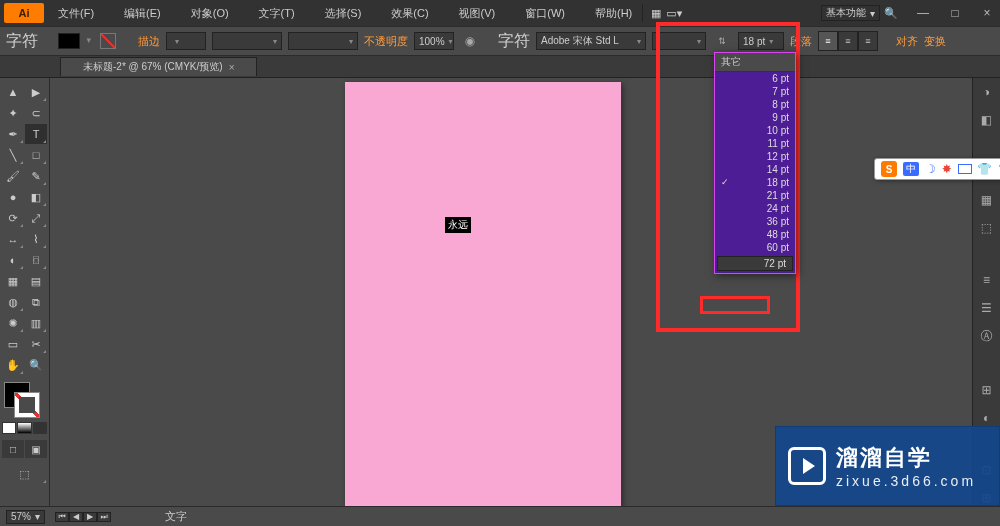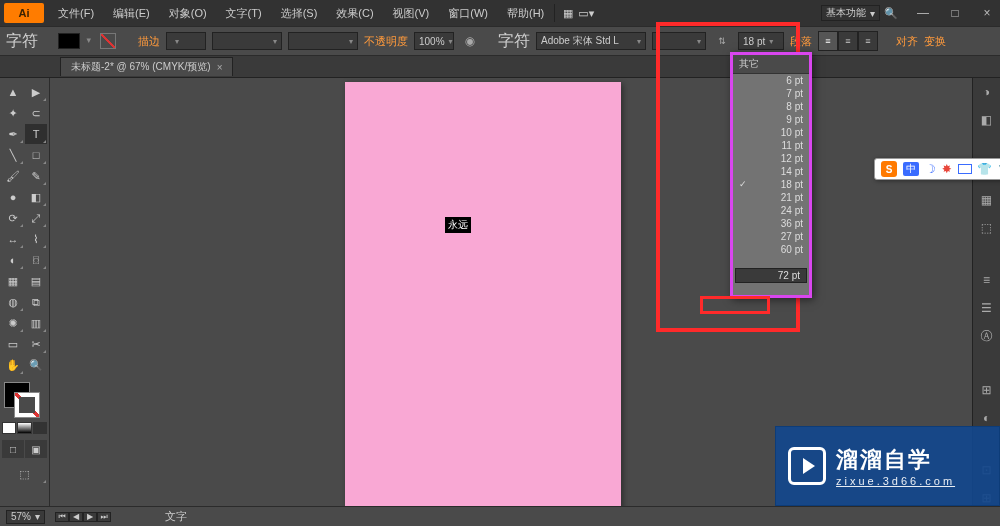--- a/index.html
+++ b/index.html
@@ -1,21 +1,21 @@
 <!DOCTYPE html>
 <html><head>
 <meta charset="utf-8">
 <style>
   * { margin: 0; padding: 0; box-sizing: border-box; font-family: "Microsoft YaHei", Arial, sans-serif; }
   body { background: #4a4a4a; color: #ccc; font-size: 11px; width: 1000px; height: 526px; overflow: hidden; position: relative; }
 
   
   .titlebar { height: 26px; background: #323232; display: flex; align-items: center; padding: 0 4px; position: relative; }
   .titlebar .ai-logo { width: 40px; height: 20px; background: #ff7c00; color: #3a2100; font-weight: bold; display: flex; align-items: center; justify-content: center; border-radius: 2px; font-size: 11px; margin-right: 8px; }
-  .titlebar .menu { display: flex; gap: 7px; }
+  .titlebar .menu { display: flex; gap: 18px; }
   .titlebar .menu span { padding: 3px 6px; color: #ccc; cursor: default; }
   .titlebar .right-group { margin-left: auto; display: flex; align-items: center; gap: 2px; }
   .titlebar .winctrl { display: flex; gap: 14px; margin-left: 12px; }
   .titlebar .winctrl span { width: 18px; text-align: center; font-size: 12px; color:#bbb; }
   .titlebar .dropdown-small { background:#323232; border:1px solid #222; padding:1px 4px; height:16px; display:flex; align-items:center; gap:4px; font-size:10px;}
   .titlebar .tiny-icon { width:18px;height:18px;display:flex;align-items:center;justify-content:center;color:#ccc;font-size:11px;}
   .titlebar .sep { width:1px;height:18px;background:#222;margin:0 4px;}
 
   
   .controlbar { height: 30px; background: #4a4a4a; border-top: 1px solid #2b2b2b; border-bottom: 1px solid #2b2b2b; display: flex; align-items: center; padding: 0 6px; gap: 6px; }
@@ -32,21 +32,21 @@
   .cb-font { width:110px;}
   .cb-fontstyle { width:54px;}
   .cb-num { width:46px;}
   .cb-icon { width:20px;height:20px; display:flex;align-items:center;justify-content:center; color:#aaa; font-size:12px;}
   .align-group { display:flex; gap:0; }
   .align-btn { width:20px;height:20px; background:#3a3a3a; border:1px solid #222; display:flex;align-items:center;justify-content:center; font-size:9px; color:#ccc;}
   .align-btn.active{background:#555; color:#fff;}
 
   
   .doctabs { height: 22px; background: #3a3a3a; border-bottom:1px solid #222; display:flex;align-items:center; padding-left:60px;}
-  .doctab { background:#4a4a4a; border:1px solid #222; border-bottom:none; padding:2px 10px; font-size:10px; color:#ccc; display:flex;align-items:center; gap:6px;}
+  .doctab { background:#4a4a4a; border:1px solid #222; border-bottom:none; padding:2px 22px; font-size:10px; color:#ccc; display:flex;align-items:center; gap:6px;}
   .doctab .x{font-size:10px;color:#aaa;}
 
   
   .main { display:flex; height: calc(526px - 26px - 30px - 22px - 20px); background:#4a4a4a; position:relative;}
   .toolbox { width:50px; background:#4a4a4a; border-right:1px solid #2b2b2b; display:flex; flex-direction:column; padding:4px 2px; gap:0;}
   .toolbox .row2 { display:flex; gap:1px; margin-bottom:1px;}
   .toolbtn { width:23px;height:20px; background:#4a4a4a; display:flex;align-items:center;justify-content:center; font-size:11px; color:#ccc; position:relative;}
   .toolbtn.sel{background:#2f2f2f;}
   .toolbtn .corner{position:absolute; right:1px; bottom:1px; width:0;height:0;border-left:3px solid transparent;border-bottom:3px solid #888;}
   .toolbox .single{width:48px;height:20px;}
@@ -73,25 +73,25 @@
   .rightstrip .rgap { height:14px;}
 
   
   .statusbar { height:20px; background:#4a4a4a; border-top:1px solid #2b2b2b; display:flex;align-items:center; padding:0 6px; gap:10px;}
   .statusbar .zoom { background:#3a3a3a; border:1px solid #222; padding:0 4px; font-size:10px; height:14px; display:flex;align-items:center; gap:4px;}
   .statusbar .track { flex:0 0 100px; height:10px; position:relative;}
   .statusbar .track .arrows{display:flex; gap:0;}
   .statusbar .track .arrows span{width:14px;height:10px;background:#3a3a3a;border:1px solid #222;display:flex;align-items:center;justify-content:center;font-size:8px;}
 
   
-  .size-dropdown { position:absolute; left:730px; top:52px; width:82px; background:#737373; border:3px solid #d946ef; box-shadow:2px 2px 8px rgba(0,0,0,0.5); z-index:50;}
+  .size-dropdown { position:absolute; left:714px; top:52px; width:82px; background:#4c1d95; border:1px solid #d946ef; box-shadow:2px 2px 8px rgba(0,0,0,0.5); z-index:50;}
   .size-dropdown .hdr { background:#4a4a4a; padding:2px 6px; font-size:10px; color:#ccc; border-bottom:1px solid #333;}
   .size-dropdown .opt { padding:1px 6px 1px 20px; font-size:10px; color:#ddd; position:relative; text-align:right;}
   .size-dropdown .opt.sel::before{content:"✓"; position:absolute; left:6px; top:1px; font-size:9px;}
-  .size-dropdown .opt.hover{ background:#3a3a3a; border:1px solid #222; margin:12px 2px; padding-left:18px;}
+  .size-dropdown .opt.hover{ background:#3a3a3a; border:1px solid #222; margin:2px 2px; padding-left:18px;}
 
   
   .annot-red { position:absolute; left:656px; top:22px; width:144px; height:310px; border:4px solid #ff2a2a; z-index:40; pointer-events:none;}
   .annot-red-inner { position:absolute; left:700px; top:296px; width:70px; height:18px; border:3px solid #ff2a2a; z-index:60; pointer-events:none;}
 
   
   .ime-float { position:absolute; left:874px; top:158px; height:22px; background:#fff; border:1px solid #999; border-radius:3px; display:flex; align-items:center; gap:6px; padding:0 6px; z-index:70; box-shadow:1px 1px 4px rgba(0,0,0,0.4);}
   .ime-float .s-logo{ width:16px;height:16px;background:#ff7a00;border-radius:3px;color:#fff;display:flex;align-items:center;justify-content:center;font-size:10px;font-weight:bold;}
   .ime-float .cn{ background:#3a6cff;color:#fff;padding:0 3px;border-radius:2px;font-size:10px;}
   .ime-float .moon{color:#3a6cff;font-size:12px;}
@@ -99,21 +99,21 @@
   .ime-float .kb{width:14px;height:10px;border:1px solid #3a6cff;}
   .ime-float .shirt{color:#3a6cff;font-size:12px;}
   .ime-float .wrench{color:#3a6cff;font-size:12px;}
 
   
   .watermark { position:absolute; right:0; bottom:20px; width:225px; height:80px; background:rgba(18,70,140,0.92); display:flex; align-items:center; gap:10px; padding:8px 12px; z-index:100; border:1px solid #0d3c78;}
   .watermark .play{ width:38px;height:38px; border:3px solid #fff; border-radius:6px; display:flex;align-items:center;justify-content:center;}
   .watermark .play::before{content:""; width:0;height:0;border-left:12px solid #fff;border-top:8px solid transparent;border-bottom:8px solid transparent; margin-left:3px;}
   .watermark .txt { display:flex; flex-direction:column; color:#fff;}
   .watermark .big{ font-size:22px; font-weight:600; letter-spacing:2px;}
-  .watermark .small{ font-size:11px; letter-spacing:3px; opacity:0.9;text-decoration:underline;}
+  .watermark .small{ font-size:14px; letter-spacing:3px; opacity:0.9;}
 </style>
 </head>
 <body>
 
 <div class="titlebar">
   <div class="ai-logo">Ai</div>
   <div class="menu">
     <span>文件(F)</span>
     <span>编辑(E)</span>
     <span>对象(O)</span>
@@ -410,21 +410,21 @@
       <div class="opt">8 pt</div>
       <div class="opt">9 pt</div>
       <div class="opt">10 pt</div>
       <div class="opt">11 pt</div>
       <div class="opt">12 pt</div>
       <div class="opt">14 pt</div>
       <div class="opt sel">18 pt</div>
       <div class="opt">21 pt</div>
       <div class="opt">24 pt</div>
       <div class="opt">36 pt</div>
-      <div class="opt">27 pt</div>
+      <div class="opt">48 pt</div>
       <div class="opt">60 pt</div>
       <div class="opt hover">72 pt</div>
     </div>
 </div>
 
 <div class="annot-red"></div>
 <div class="annot-red-inner"></div>
 
 <div class="ime-float">
   <div class="s-logo">S</div>

